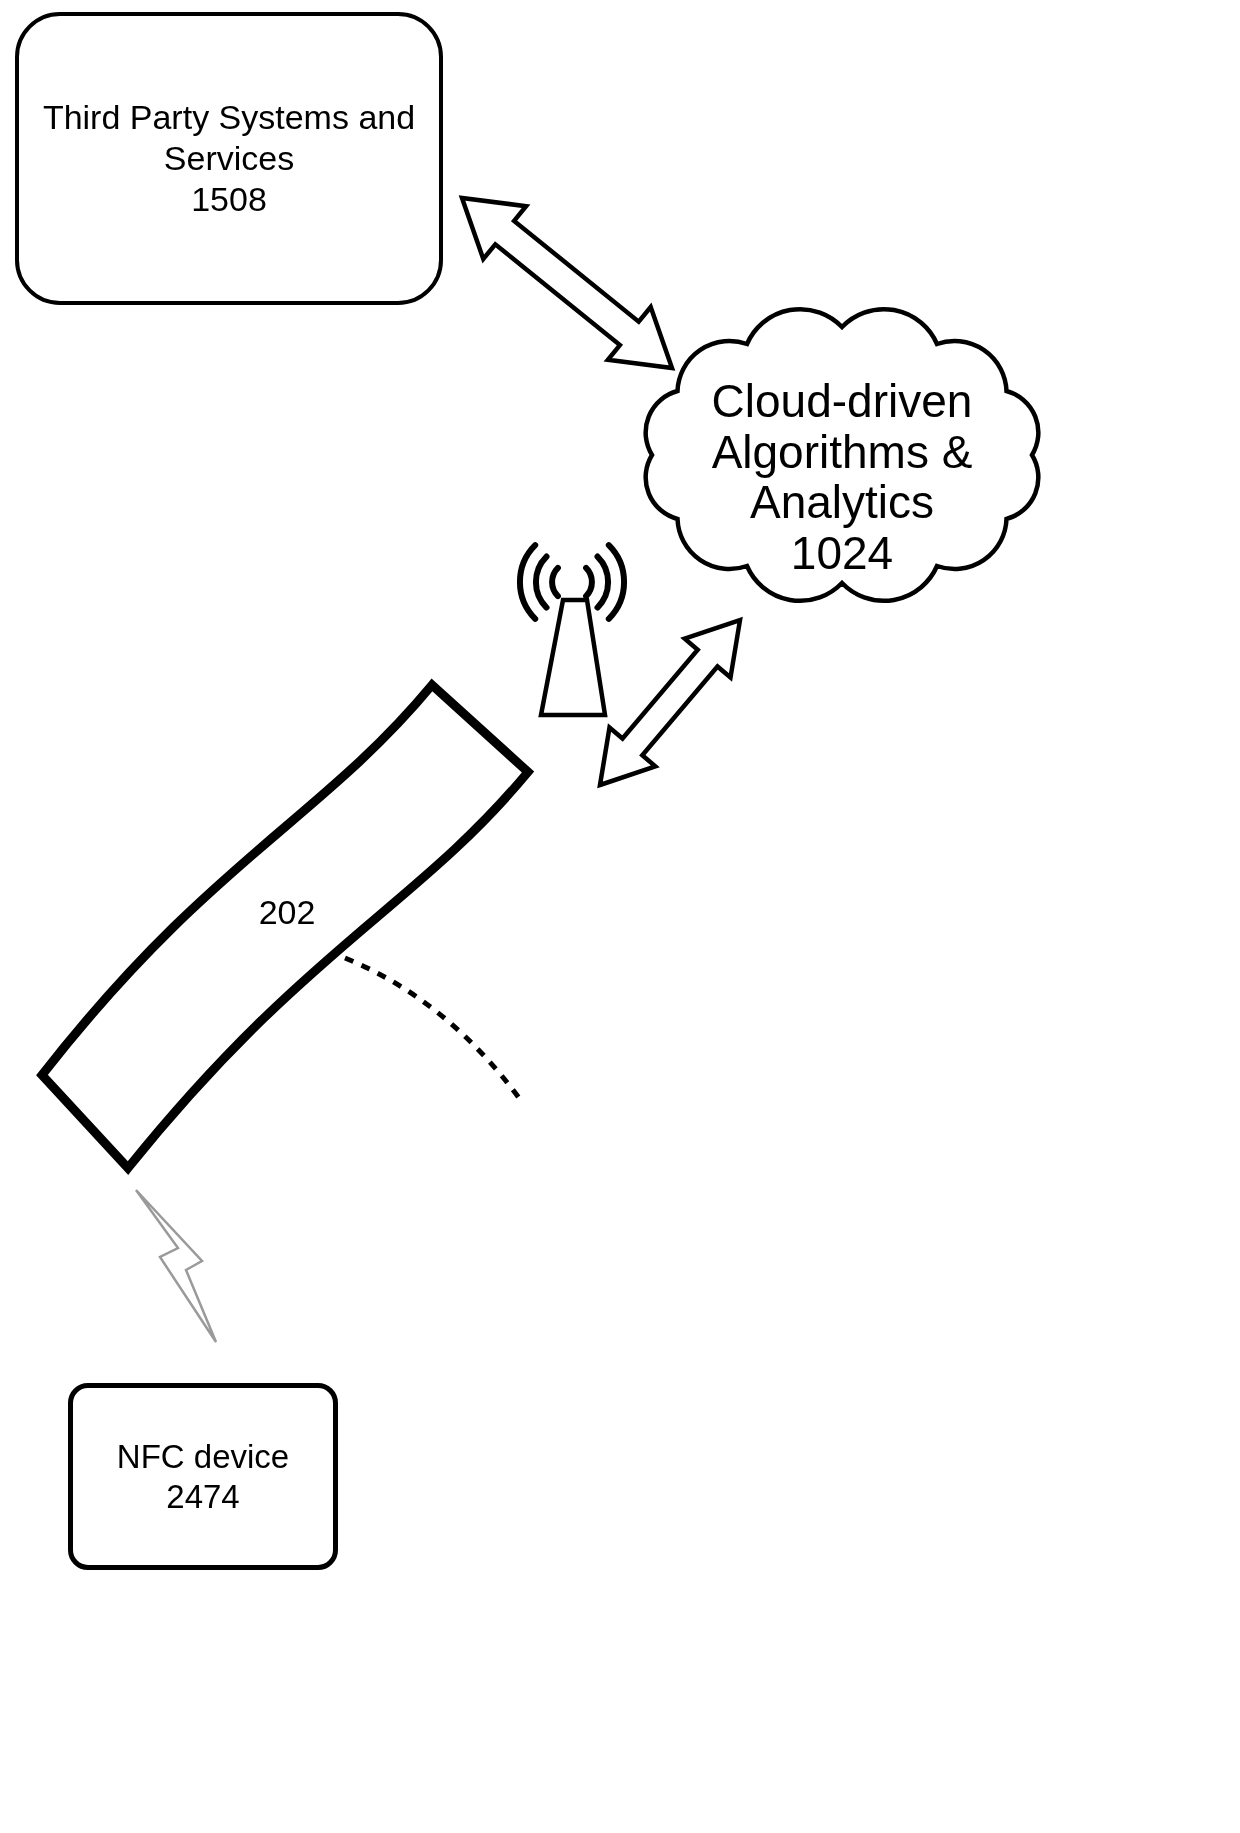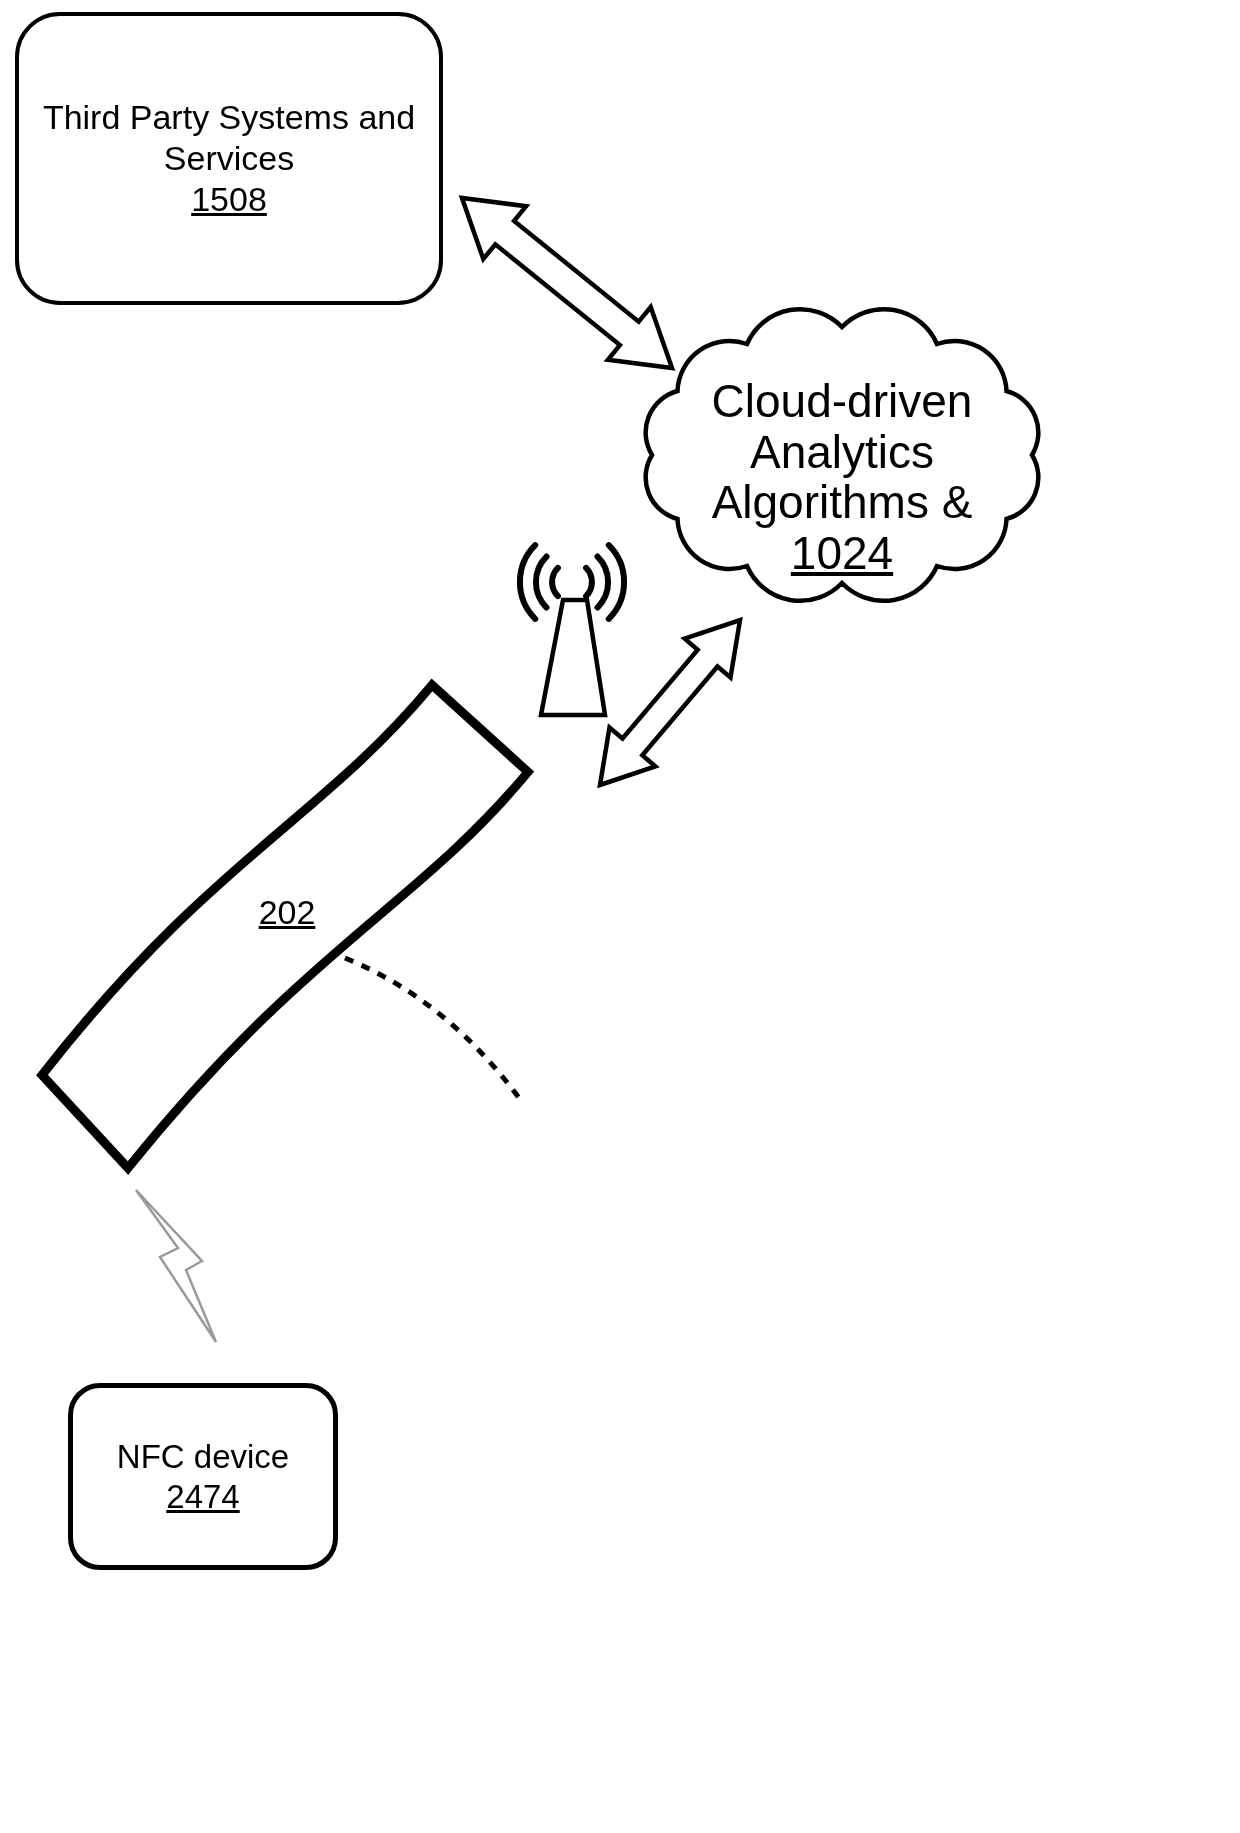--- a/index.html
+++ b/index.html
@@ -27,36 +27,36 @@
   .box-third{
     left:15px; top:12px; width:420px; height:285px;
     border-radius:45px; font-size:34px;
   }
   .box-sensor{
     left:518px; top:1096px; width:194px; height:136px;
     border-radius:28px; font-size:31px; border-width:5px;
   }
   .box-nfc{
     left:68px; top:1383px; width:260px; height:177px;
-    border-radius:32px; font-size:33px; border-width:5px;
+    border-radius:20px; font-size:33px; border-width:5px;
   }
   .cloud-text{
     position:absolute;
     left:672px; top:376px; width:340px;
     text-align:center;
     font-size:46px;
     line-height:1.1;
   }
   .band-label{
     position:absolute;
     left:232px; top:893px; width:110px;
     text-align:center;
     font-size:34px;
   }
-  .ref{text-decoration:underline;}
+  .ref{}
   svg .outline{fill:#ffffff;stroke:#000000;}
 </style>
 </head>
 <body>
 
 <div class="stage">
 
   <svg class="layer" width="1240" height="1833" viewBox="0 0 1240 1833">
 
     <path class="outline" stroke-width="9" stroke-linejoin="miter" d="M 432 685 C 320 820 210 860 42 1075 L 128 1168 C 306 947 416 907 528 772 Z"></path>
@@ -96,22 +96,22 @@
   </svg>
 
   <div class="node-box box-third">
     <div>Third Party Systems and</div>
     <div>Services</div>
     <div class="ref">1508</div>
   </div>
 
   <div class="cloud-text">
     <div>Cloud-driven</div>
+    <div>Algorithms &amp;</div>
     <div>Analytics</div>
-    <div>Algorithms &amp;</div>
     <div class="ref">1024</div>
   </div>
 
   <div class="band-label ref">202</div>
 
 
   <div class="node-box box-nfc">
     <div>NFC device</div>
     <div class="ref">2474</div>
   </div>

